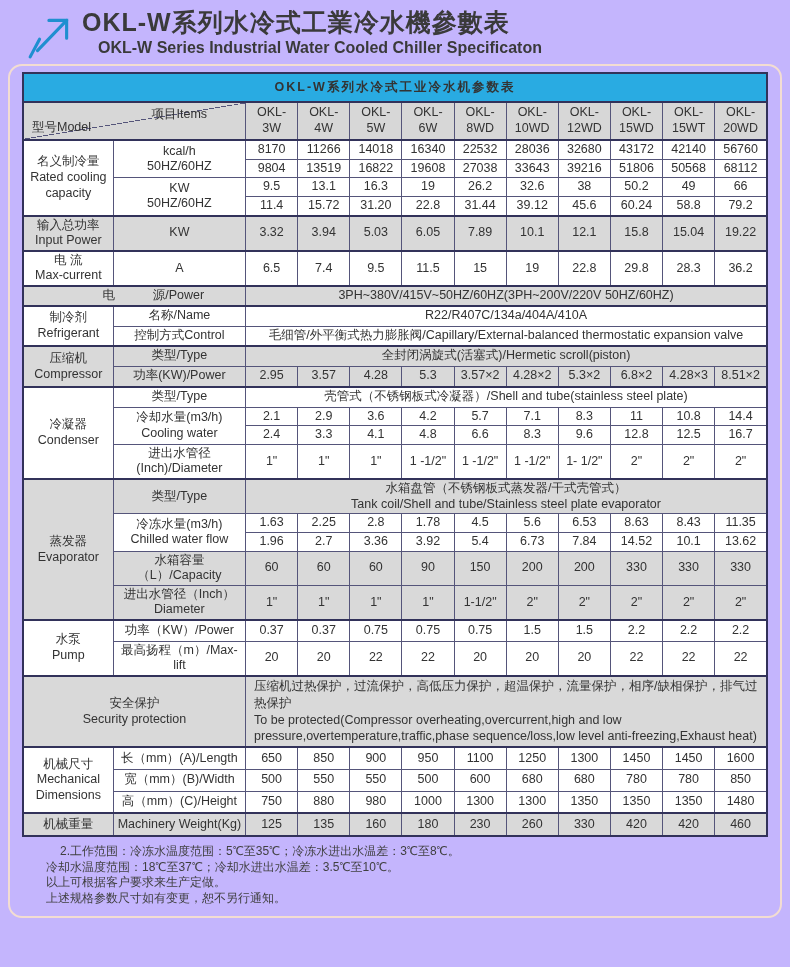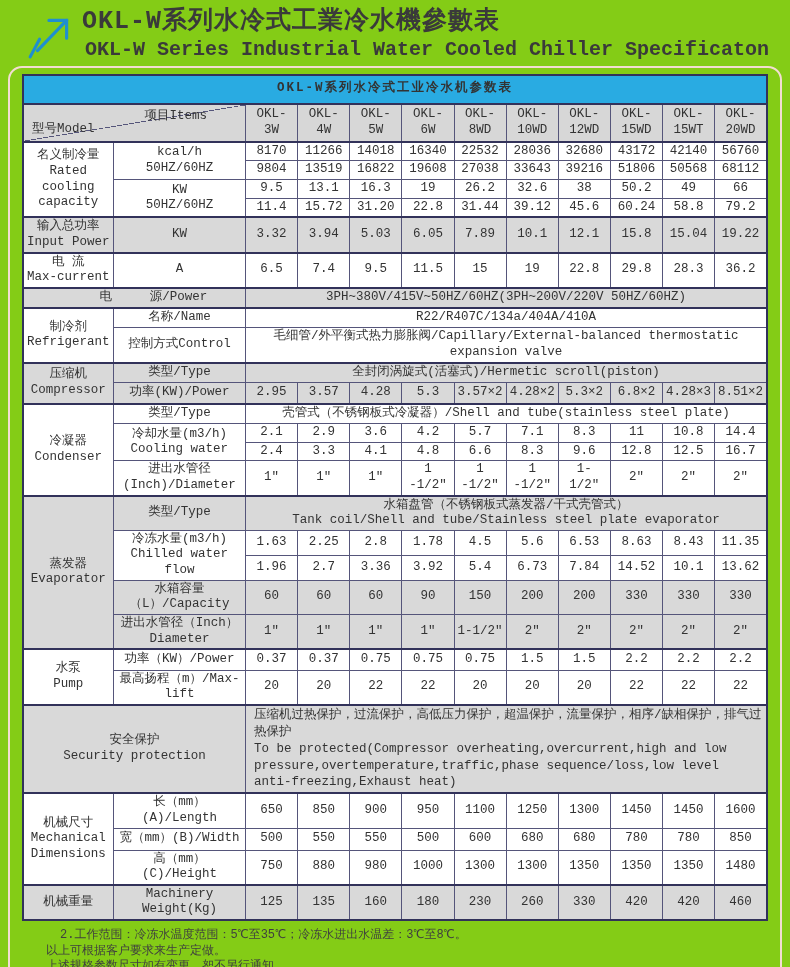--- a/index.html
+++ b/index.html
@@ -1,23 +1,23 @@
 <!DOCTYPE html>
 <html><head>
 <meta charset="utf-8">
 <style>
   html,body{margin:0;padding:0;background:#ffffff;}
-  .page{position:relative;width:790px;height:967px;overflow:hidden;background:#84cc16;
-        font-family:Liberation Mono, monospace;color:#333;}
+  .page{position:relative;width:790px;height:967px;overflow:hidden;background:#c4b5fd;
+        font-family:Liberation Sans, sans-serif;color:#333;}
   
   .top{display:flex;align-items:flex-start;padding:8px 0 0 26px;}
   .logo{width:50px;height:50px;flex:0 0 auto;margin-top:2px;}
   .titles{margin-left:6px;}
   .t-zh{font-size:25px;font-weight:700;color:#3a3a3a;letter-spacing:1px;line-height:1.15;margin:0;}
-  .t-en{font-size:20px;font-weight:600;color:#3a3a3a;line-height:1.2;margin:1px 0 0 3px;}
+  .t-en{font-size:16px;font-weight:600;color:#3a3a3a;line-height:1.2;margin:1px 0 0 16px;}
   
   .frame{margin:4px 8px 0 8px;border:2px solid #f3ddd2;border-radius:14px;padding:6px 12px 10px 12px;}
   
   table.spec{border-collapse:collapse;width:746px;table-layout:fixed;
              border:2px solid #32325a;}
   table.spec td{border:1px solid #55557a;text-align:center;vertical-align:middle;
                 font-size:12.5px;color:#333;padding:1px 2px;line-height:1.25;
                 overflow:hidden;}
   tr.ss td{border-top:2px solid #32325a;}
   td.ttl{background:#29abe2;color:#fff;font-size:19px;font-weight:700;letter-spacing:2px;
@@ -382,19 +382,20 @@
             <td class="g">330</td>
             <td class="g">420</td>
             <td class="g">420</td>
             <td class="g">460</td>
           </tr>
         </tbody>
     </table>
 
     <div class="notes" id="notes-zh">
         <div class="ind2">2.工作范围：冷冻水温度范围：5℃至35℃；冷冻水进出水温差：3℃至8℃。</div>
+        <div class="ind1">冷却水温度范围：18℃至37℃；冷却水进出水温差：3.5℃至10℃。</div>
         <div class="ind1">以上可根据客户要求来生产定做。</div>
         <div class="ind1">上述规格参数尺寸如有变更，恕不另行通知。</div>
       </div>
 
   </div>
 
 </div>
 
 </body></html>

